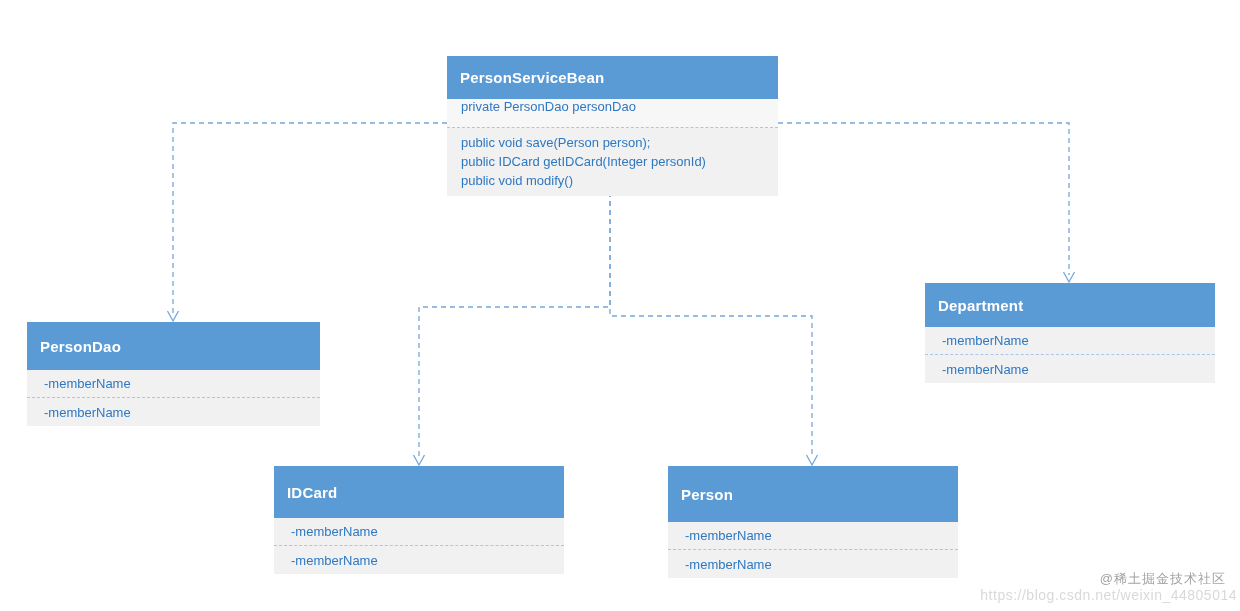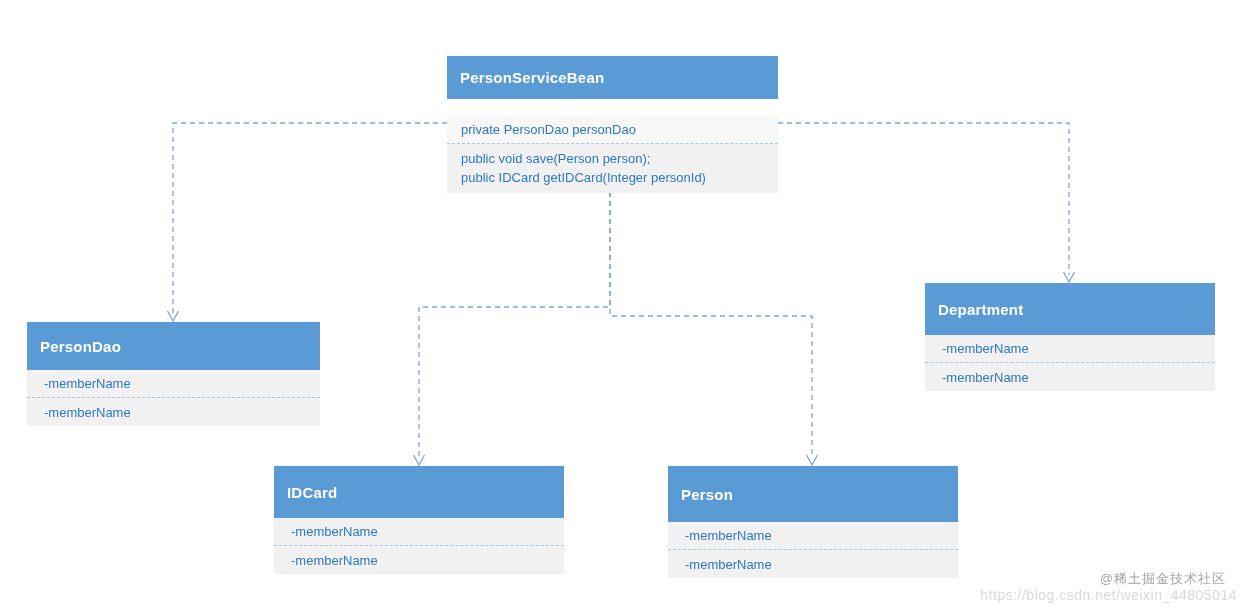--- a/index.html
+++ b/index.html
@@ -20,38 +20,37 @@
     position:relative;width:1240px;height:611px;background:var(--page-bg);overflow:hidden;
   }
   .connectors{position:absolute;left:0;top:0;width:1240px;height:611px;}
   .class-box{position:absolute;}
   .class-hdr{
     background:var(--header-blue);color:#ffffff;display:flex;align-items:center;
     padding-left:13px;font-size:15px;font-weight:600;letter-spacing:.2px;
   }
   .class-body{background:var(--body-bg);}
   .attr-row{
-    background:var(--body-bg-light);display:flex;align-items:center;height:29px;
+    background:var(--body-bg-light);display:flex;align-items:flex-start;height:29px;
     padding-left:14px;font-size:13px;color:var(--member-text);
     border-bottom:1px dashed var(--separator-blue);
-    margin-top:16px;
   }
   .methods{padding:5px 0 6px 14px;font-size:13px;color:var(--member-text);line-height:19px;}
   .member-row{
     display:flex;align-items:center;height:28px;padding-left:17px;
     font-size:13px;color:var(--member-text);
   }
   .member-row.with-sep{border-bottom:1px dashed var(--separator-blue);}
   
   .psb{left:447px;top:56px;width:331px;}
   .psb .class-hdr{height:43px;}
   .pdao{left:27px;top:322px;width:293px;}
   .pdao .class-hdr{height:48px;}
   .dept{left:925px;top:283px;width:290px;}
-  .dept .class-hdr{height:52px;}
+  .dept .class-hdr{height:44px;}
   .idcard{left:274px;top:466px;width:290px;}
   .idcard .class-hdr{height:52px;}
   .person{left:668px;top:466px;width:290px;}
   .person .class-hdr{height:56px;}
   .watermark-community{
     position:absolute;right:14px;top:570px;font-size:13px;color:var(--watermark-gray);
     letter-spacing:1px;
   }
   .watermark-url{
     position:absolute;right:3px;top:587px;font-size:14px;color:var(--watermark-faint);
@@ -86,20 +85,21 @@
     <div class="class-hdr">
       <span>PersonServiceBean</span>
     </div>
     <div class="class-body">
       <div class="attr-row">
         <span>private PersonDao personDao</span>
       </div>
       <div class="methods">
         <div>public void save(Person person);</div>
         <div>public IDCard getIDCard(Integer personId)</div>
+        <div>public void modify()</div>
       </div>
     </div>
   </div>
 
   <div class="class-box pdao">
     <div class="class-hdr">
       <span>PersonDao</span>
     </div>
     <div class="class-body">
       <div class="member-row with-sep">-memberName</div>

